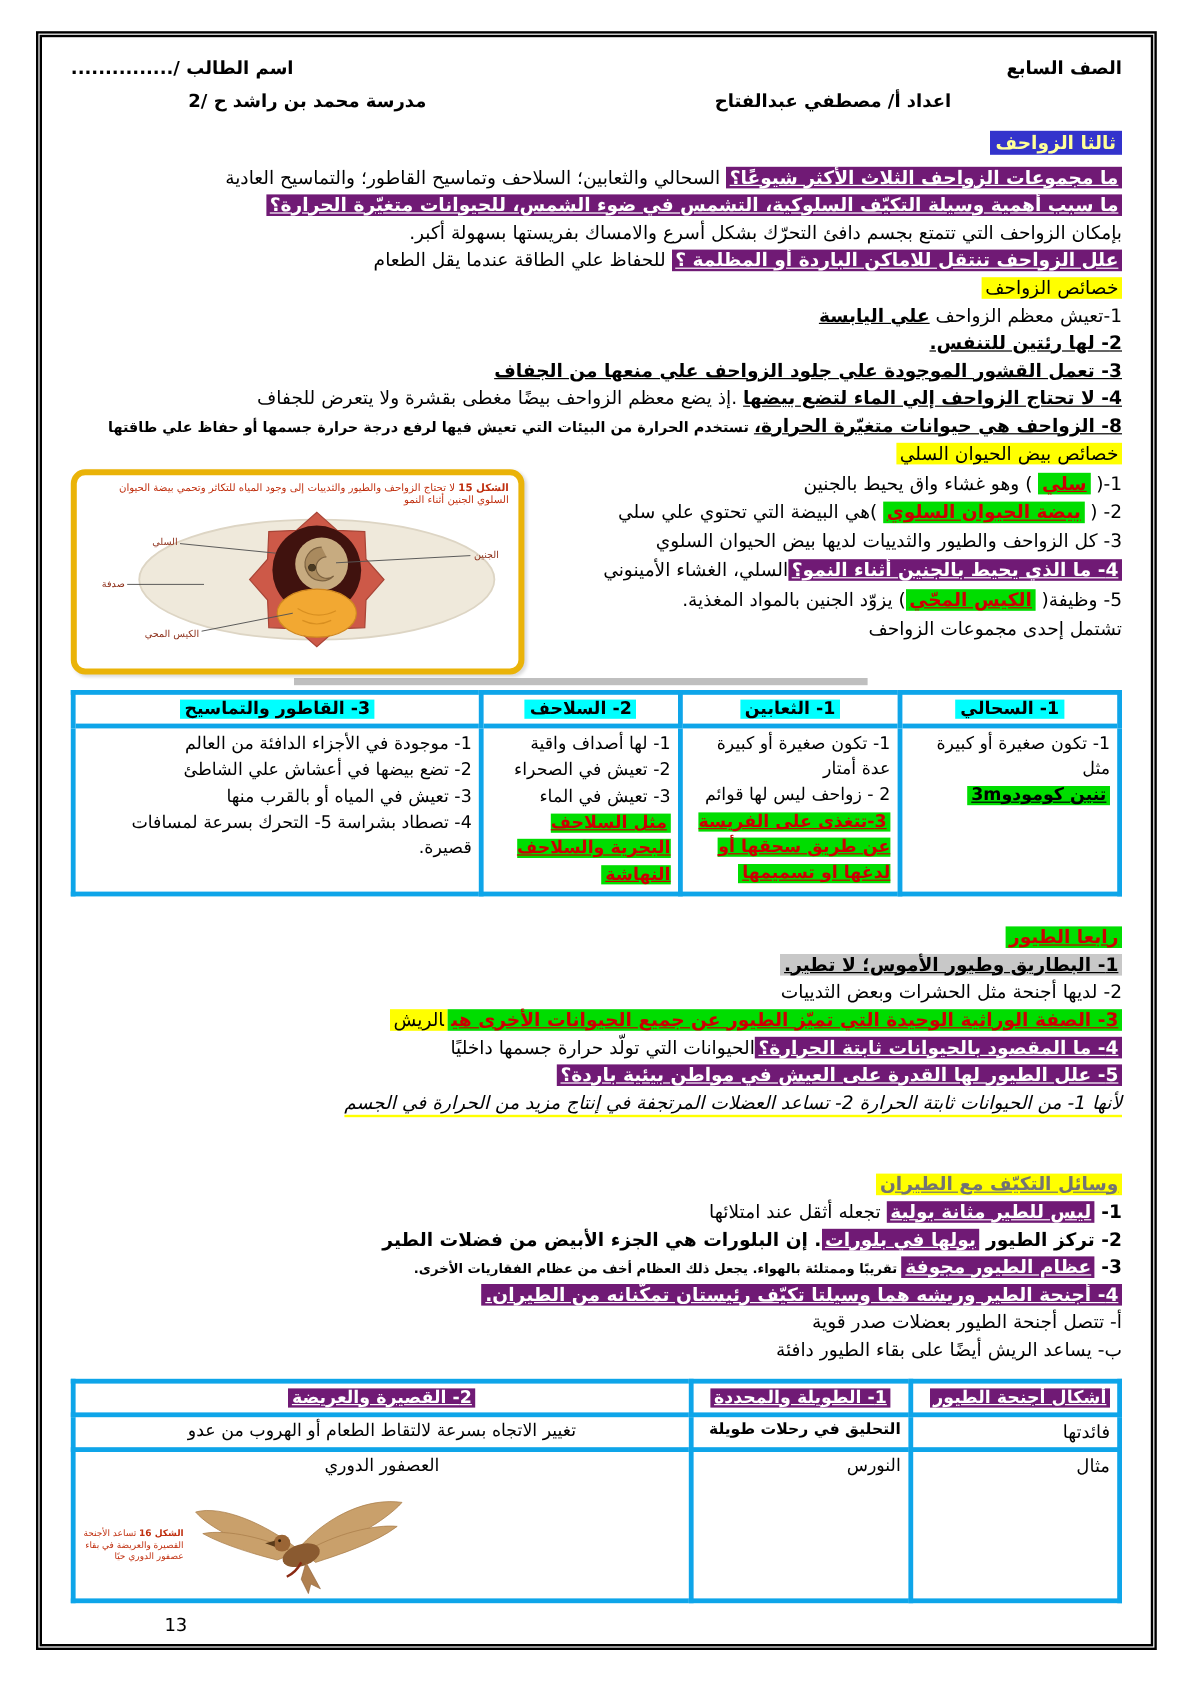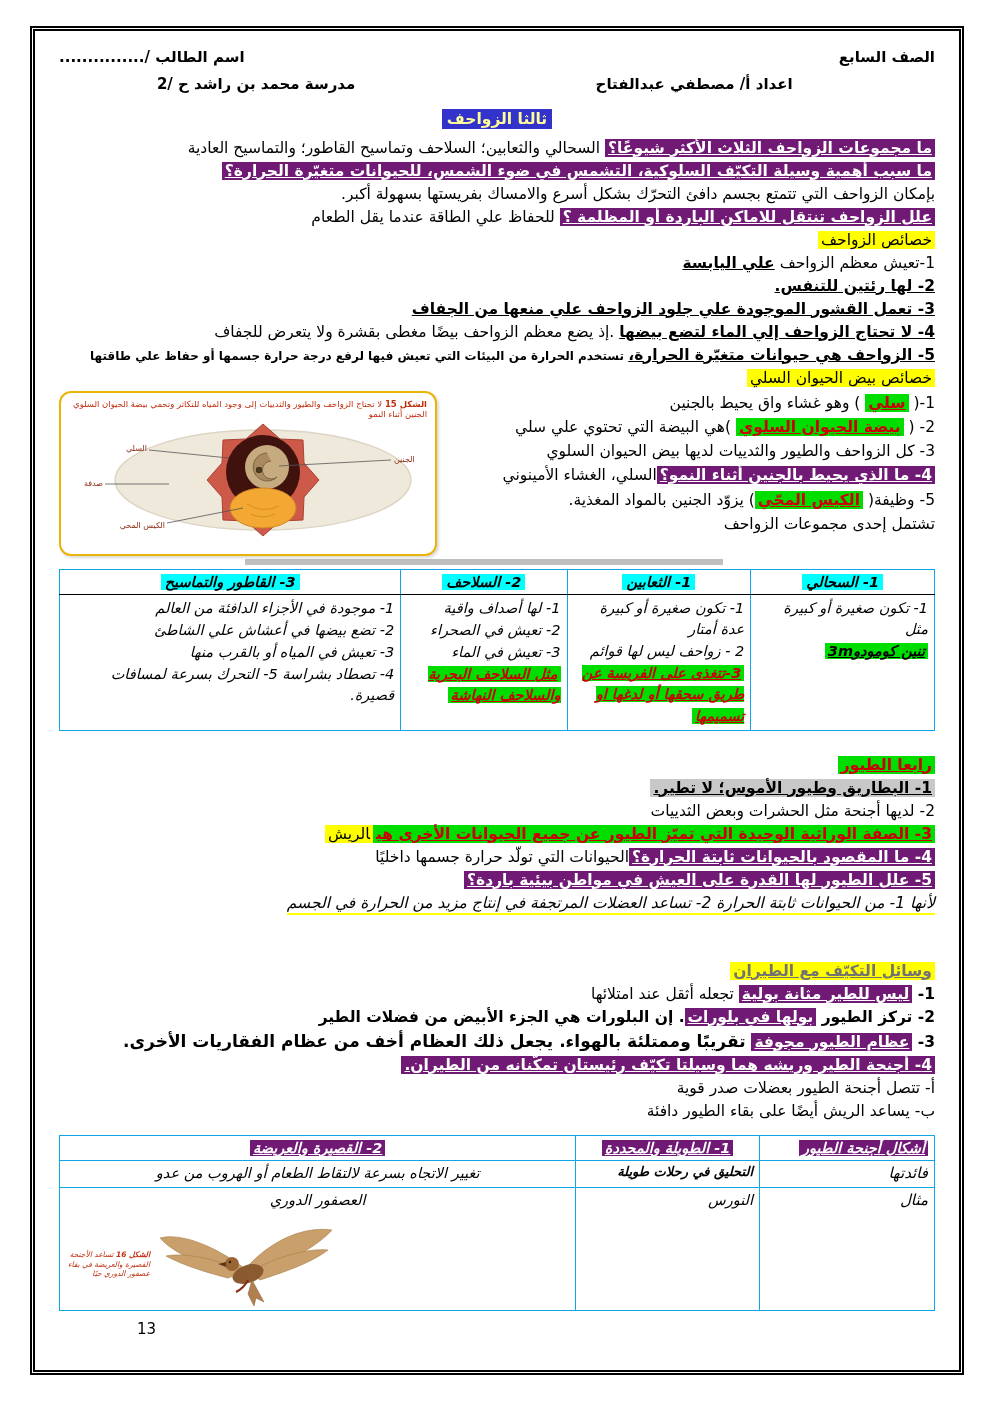--- a/index.html
+++ b/index.html
@@ -18,33 +18,33 @@
   .hl-red{background:#701a75;color:#fff;font-weight:bold;text-decoration:underline;padding:0 3px;}
   .hl-yellow{background:#ffff00;padding:0 3px;}
   .hl-yellow-red{background:#ffff00;color:#737373;font-weight:bold;text-decoration:underline;padding:0 3px;}
   .hl-green{background:#00dd00;color:#cc0000;font-weight:bold;text-decoration:underline;padding:0 3px;}
   .hl-green-blk{background:#00dd00;color:#000;font-weight:bold;text-decoration:underline;padding:0 3px;}
   .hl-cyan{background:#00ffff;font-weight:bold;padding:0 4px;}
   .hl-gray{background:#c8c8c8;font-weight:bold;text-decoration:underline;padding:0 3px;}
   .hl-blue{background:#3333cc;color:#ffff99;font-weight:bold;padding:1px 5px;}
   .b{font-weight:bold;} .u{text-decoration:underline;}
   .small-b{font-size:12px;font-weight:bold;margin-left:30px;}
-  .tiny-b{font-size:17px;font-weight:bold;}
+  .tiny-b{font-size:11px;font-weight:bold;}
   .line{margin:1px 0;}
   .yellow-underline{border-bottom:2px solid #ffff00;padding-bottom:1px;font-style:italic;}
   
   .amniote-row{display:flex;direction:ltr;align-items:flex-start;gap:10px;margin-top:2px;}
-  .egg-fig{width:378px;flex:none;border:2px solid #eab308;border-radius:12px;
+  .egg-fig{width:378px;flex:none;border:5px solid #eab308;border-radius:12px;
            box-shadow:2px 2px 3px rgba(0,0,0,.15);padding:6px 8px;box-sizing:border-box;background:#fff;}
   .egg-cap{direction:rtl;text-align:right;font-size:8.5px;color:#c03010;line-height:1.25;}
   .amniote-text{flex:1;direction:rtl;text-align:right;font-size:15.5px;line-height:1.5;}
   .gray-bar{height:6px;background:#bfbfbf;width:478px;margin:3px 212px 2px auto;}
   
   table{border-collapse:collapse;width:100%;table-layout:fixed;}
-  td{border:1px solid #0ea5e9;vertical-align:top;padding:2px 6px;font-size:14.5px;font-style:italic;}
+  td{border:4px solid #0ea5e9;vertical-align:top;padding:2px 6px;font-size:14.5px;}
   .rep-table td.hd{text-align:center;border-bottom:1.5px solid #000;}
   .rep-table{margin-top:4px;}
   .wing-table td{font-size:14.5px;}
   .wing-table .lbl{font-size:15px;}
   .cell-line{margin:1px 0;line-height:1.45;}
   .center{text-align:center;}
   .birdcell{position:relative;height:118px;}
   .bird-wrap{position:absolute;left:4px;bottom:2px;display:flex;direction:ltr;align-items:center;gap:2px;}
   .bird-cap{width:86px;font-size:7.5px;color:#c03010;line-height:1.3;direction:rtl;text-align:right;}
   .pagenum{margin:8px 0 0 0;direction:ltr;text-align:left;padding-left:78px;font-size:15px;}
@@ -58,21 +58,21 @@
 
   <div class="hdr-row">
     <span>الصف السابع</span>
     <span>اسم الطالب /...............</span>
   </div>
   <div class="hdr-row2">
     <span class="right">اعداد  أ/  مصطفي عبدالفتاح</span>
     <span class="left">مدرسة محمد بن راشد ح /2</span>
   </div>
 
-  <div class="line" style="margin-top:12px;text-align:center;">
+  <div class="line" style="margin-top:12px;">
     <span class="hl-blue">ثالثا الزواحف</span>
   </div>
 
   <div class="line" style="margin-top:7px;">
     <span class="hl-red">ما مجموعات الزواحف الثلاث الأكثر شيوعًا؟</span>
     <span>السحالي والثعابين؛ السلاحف وتماسيح القاطور؛ والتماسيح العادية</span>
   </div>
   <div class="line">
     <span class="hl-red">ما سبب أهمية وسيلة التكيّف السلوكية، التشمس في ضوء الشمس، للحيوانات متغيّرة الحرارة؟</span>
   </div>
@@ -92,21 +92,21 @@
   <div class="line">
     <span class="b u">2- لها رئتين للتنفس.</span>
   </div>
   <div class="line">
     <span class="b u">3-  تعمل القشور الموجودة علي  جلود الزواحف علي  منعها من الجفاف</span>
   </div>
   <div class="line">
     <span class="b u">4- لا تحتاج الزواحف إلي  الماء لتضع بيضها</span><span> .إذ يضع معظم الزواحف بيضًا مغطى بقشرة ولا يتعرض للجفاف</span>
   </div>
   <div class="line">
-    <span class="b u">5- الزواحف هي حيوانات متغيّرة الحرارة،</span><span class="small-b"> تستخدم الحرارة من البيئات التي تعيش فيها  لرفع درجة حرارة جسمها أو حفاظ علي طاقتها</span>
+    <span class="b u">8- الزواحف هي حيوانات متغيّرة الحرارة،</span><span class="small-b"> تستخدم الحرارة من البيئات التي تعيش فيها  لرفع درجة حرارة جسمها أو حفاظ علي طاقتها</span>
   </div>
   <div class="line">
     <span class="hl-yellow">خصائص بيض  الحيوان السلي</span>
   </div>
 
   <div class="amniote-row">
     <div class="egg-fig">
       <div class="egg-cap">
         <span class="b">الشكل 15</span><span> لا تحتاج الزواحف والطيور والثدييات إلى وجود المياه للتكاثر وتحمي بيضة الحيوان السلوي الجنين أثناء النمو</span>
       </div>

